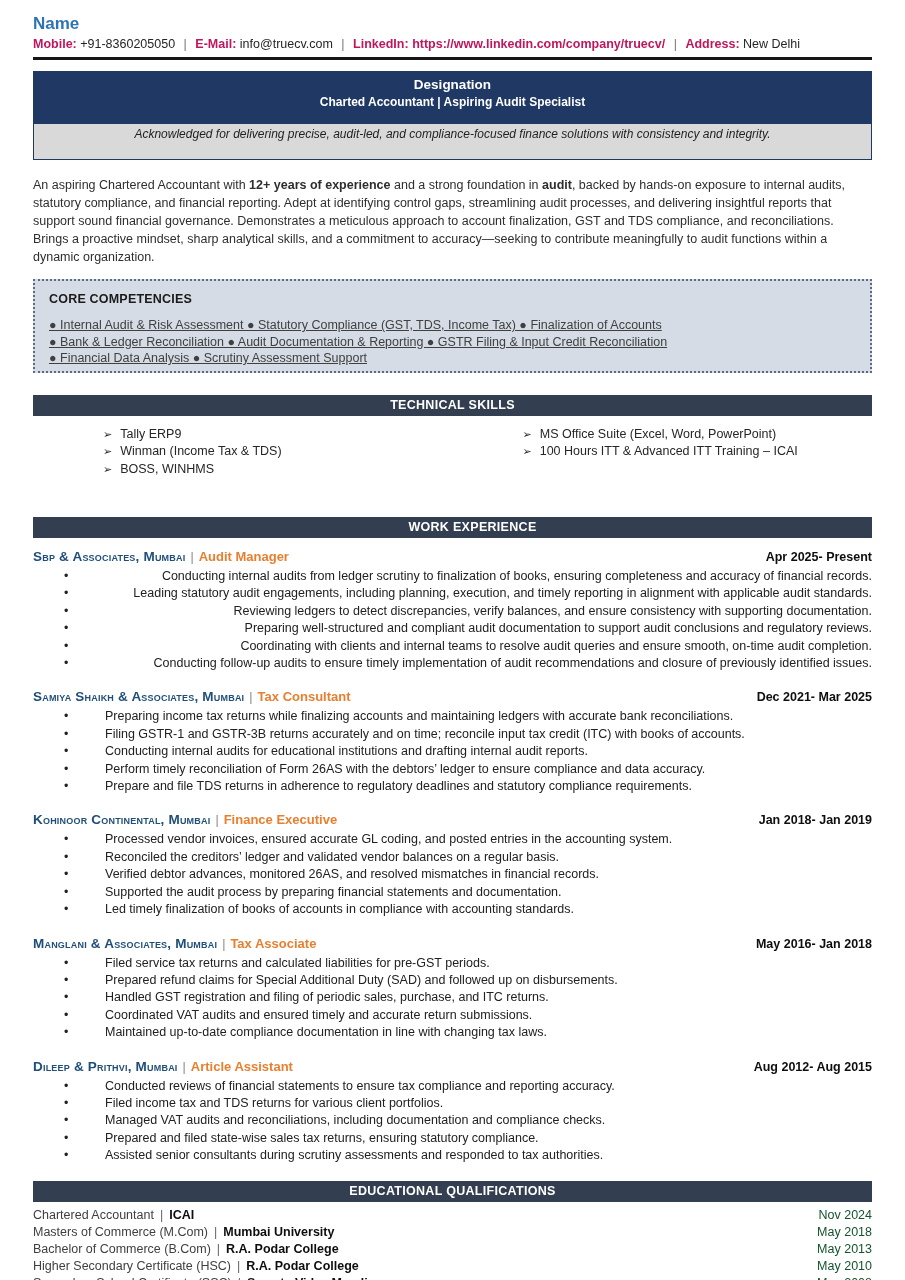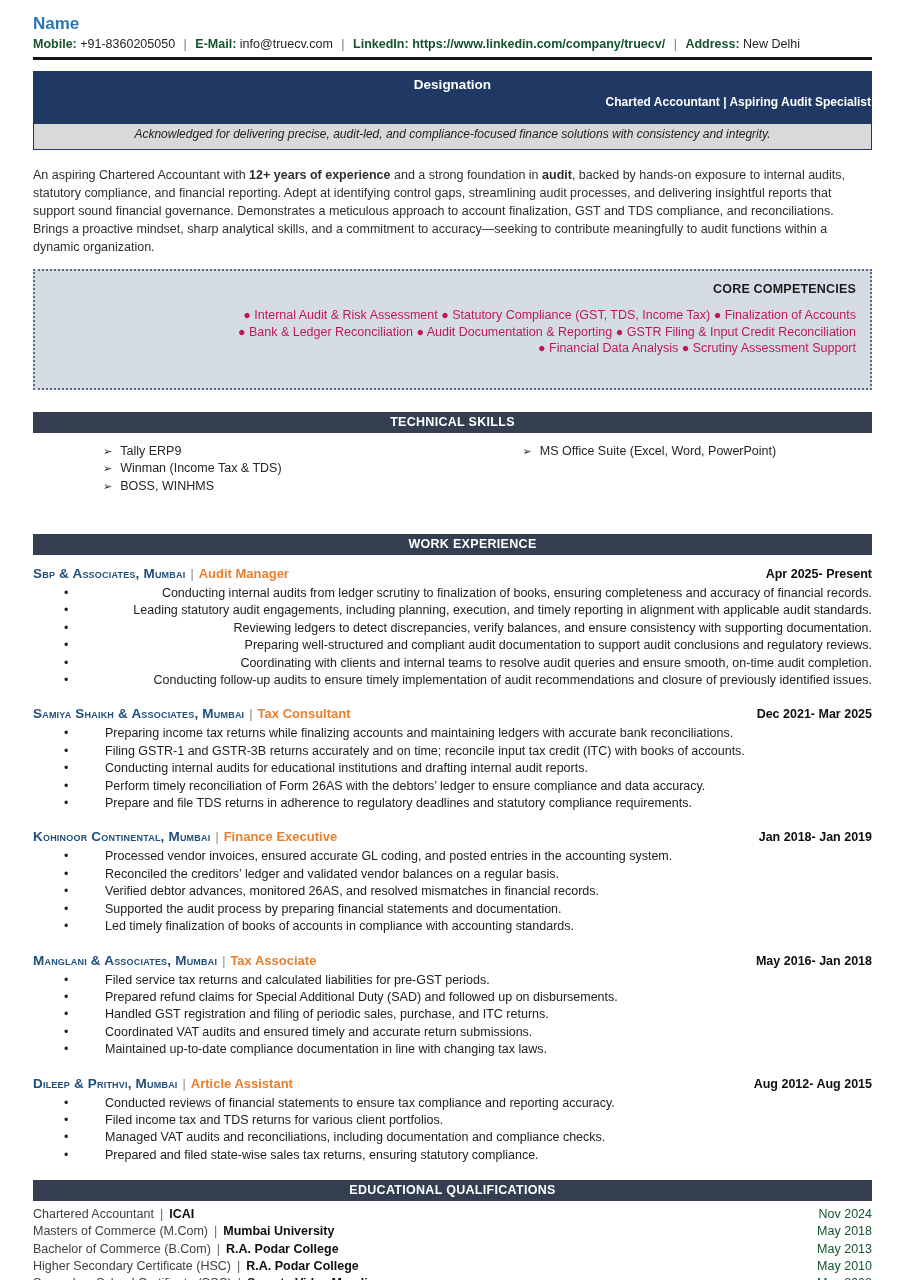--- a/index.html
+++ b/index.html
@@ -7,40 +7,40 @@
   body {
     height:1280px; overflow:hidden; background:#ffffff;
     font-family:"Liberation Sans", sans-serif;
     font-size:12.5px; color:#262626;
   }
   .page { padding:14px 33px 0 33px; }
 
   
   .name { font-size:17px; font-weight:700; color:#2E74B5; }
   .contact { margin-top:3px; font-size:12.5px; color:#262626; white-space:nowrap; }
-  .contact b { color:#14532d; }
+  .contact b { color:#be185d; }
   .contact .pipe { color:#777; margin:0 5px; }
   .top-rule { height:3px; background:#161616; margin-top:6px; }
 
   
   .desig-box { margin-top:11px; border:1px solid #1F3864; }
   .desig-navy { background:#1F3864; color:#fff; text-align:center; padding:5px 0 14px; }
   .desig-title { font-size:13.5px; font-weight:700; }
-  .desig-sub { font-size:12px; font-weight:700; margin-top:3px;text-align:right; }
+  .desig-sub { font-size:12px; font-weight:700; margin-top:3px; }
   .desig-tag { background:#D9D9D9; border-top:1px solid #1F3864; text-align:center;
-               font-style:italic; font-size:12px; color:#1f1f1f; padding:3px 0 8px; }
+               font-style:italic; font-size:12px; color:#1f1f1f; padding:3px 0 18px; }
 
   
   .summary { margin-top:16px; line-height:18px; color:#2e2e2e; }
 
   
-  .core-box { margin-top:13px; background:#D6DCE5; border:2px dotted #5B6B84; padding:11px 14px 31px; text-align:right; }
+  .core-box { margin-top:13px; background:#D6DCE5; border:2px dotted #5B6B84; padding:11px 14px 4px; text-align:left; }
   .core-title { font-weight:700; font-size:12.5px; color:#1a1a1a; letter-spacing:.2px; }
   .core-lines { margin-top:11px; }
-  .core-line { line-height:16.5px; color:#be185d; }
+  .core-line { line-height:16.5px; color:#404040;text-decoration:underline; }
 
   
   .section-bar { margin-top:22px; background:#333F50; color:#fff; text-align:center;
                  font-weight:700; font-size:12.5px; letter-spacing:.3px; padding:3px 0 4px; }
   .section-bar.work { margin-top:39px;padding-left:40px; }
   .section-bar.edu { margin-top:16px; }
 
   
   .skills-cols { display:flex; margin-top:10px; }
   .skill-col { list-style:none; width:50%; padding-left:70px; }
@@ -121,20 +121,21 @@
 
         <li><span class="arrow">➢</span><span>Winman (Income Tax &amp; TDS)</span></li>
 
         <li><span class="arrow">➢</span><span>BOSS, WINHMS</span></li>
 
     </ul>
     <ul class="skill-col">
 
         <li><span class="arrow">➢</span><span>MS Office Suite (Excel, Word, PowerPoint)</span></li>
 
+        <li><span class="arrow">➢</span><span>100 Hours ITT &amp; Advanced ITT Training – ICAI</span></li>
 
 
     </ul>
   </div>
 
   <div class="section-bar work">
     <span>WORK EXPERIENCE</span>
   </div>
   <div class="jobs">
 
@@ -238,20 +239,21 @@
         <ul class="bullets">
 
             <li>Conducted reviews of financial statements to ensure tax compliance and reporting accuracy.</li>
 
             <li>Filed income tax and TDS returns for various client portfolios.</li>
 
             <li>Managed VAT audits and reconciliations, including documentation and compliance checks.</li>
 
             <li>Prepared and filed state-wise sales tax returns, ensuring statutory compliance.</li>
 
+            <li>Assisted senior consultants during scrutiny assessments and responded to tax authorities.</li>
 
         </ul>
       </div>
 
   </div>
 
   <div class="section-bar edu">
     <span>EDUCATIONAL QUALIFICATIONS</span>
   </div>
   <div class="edu-rows">

